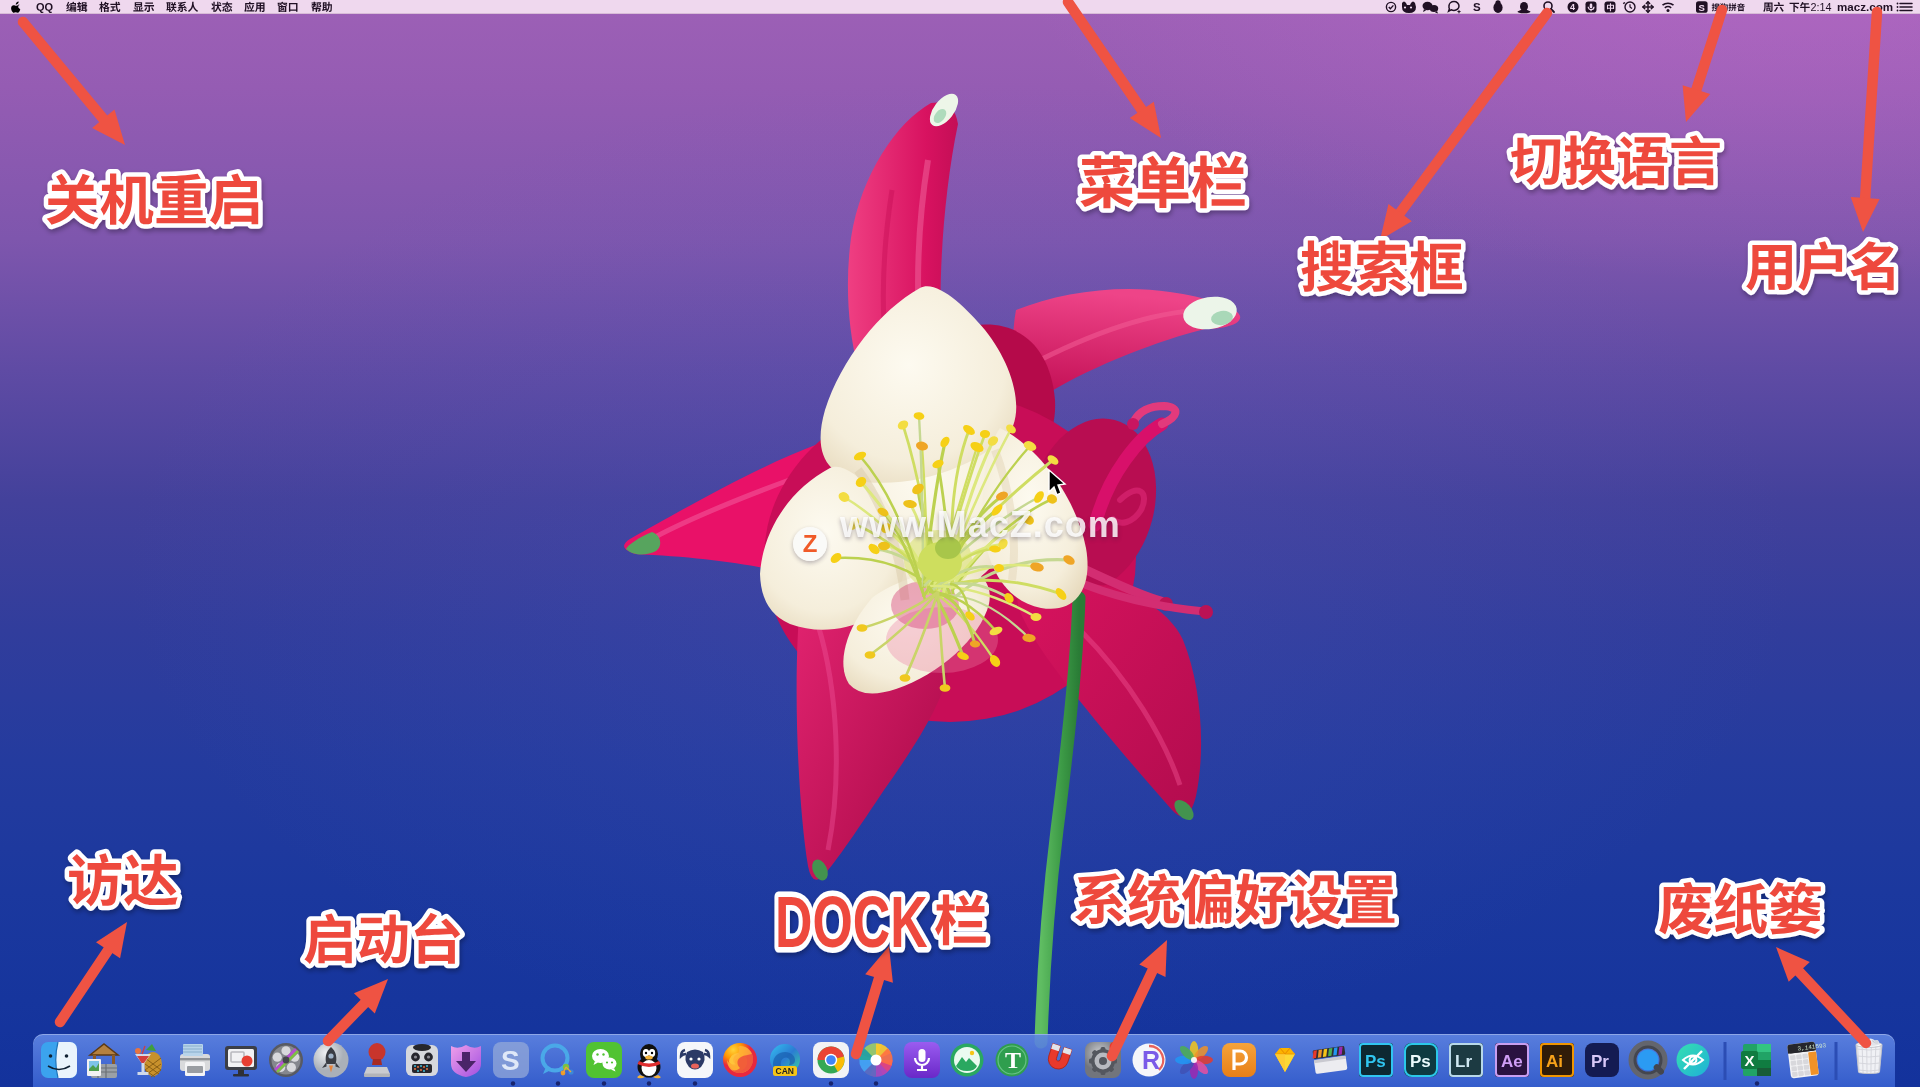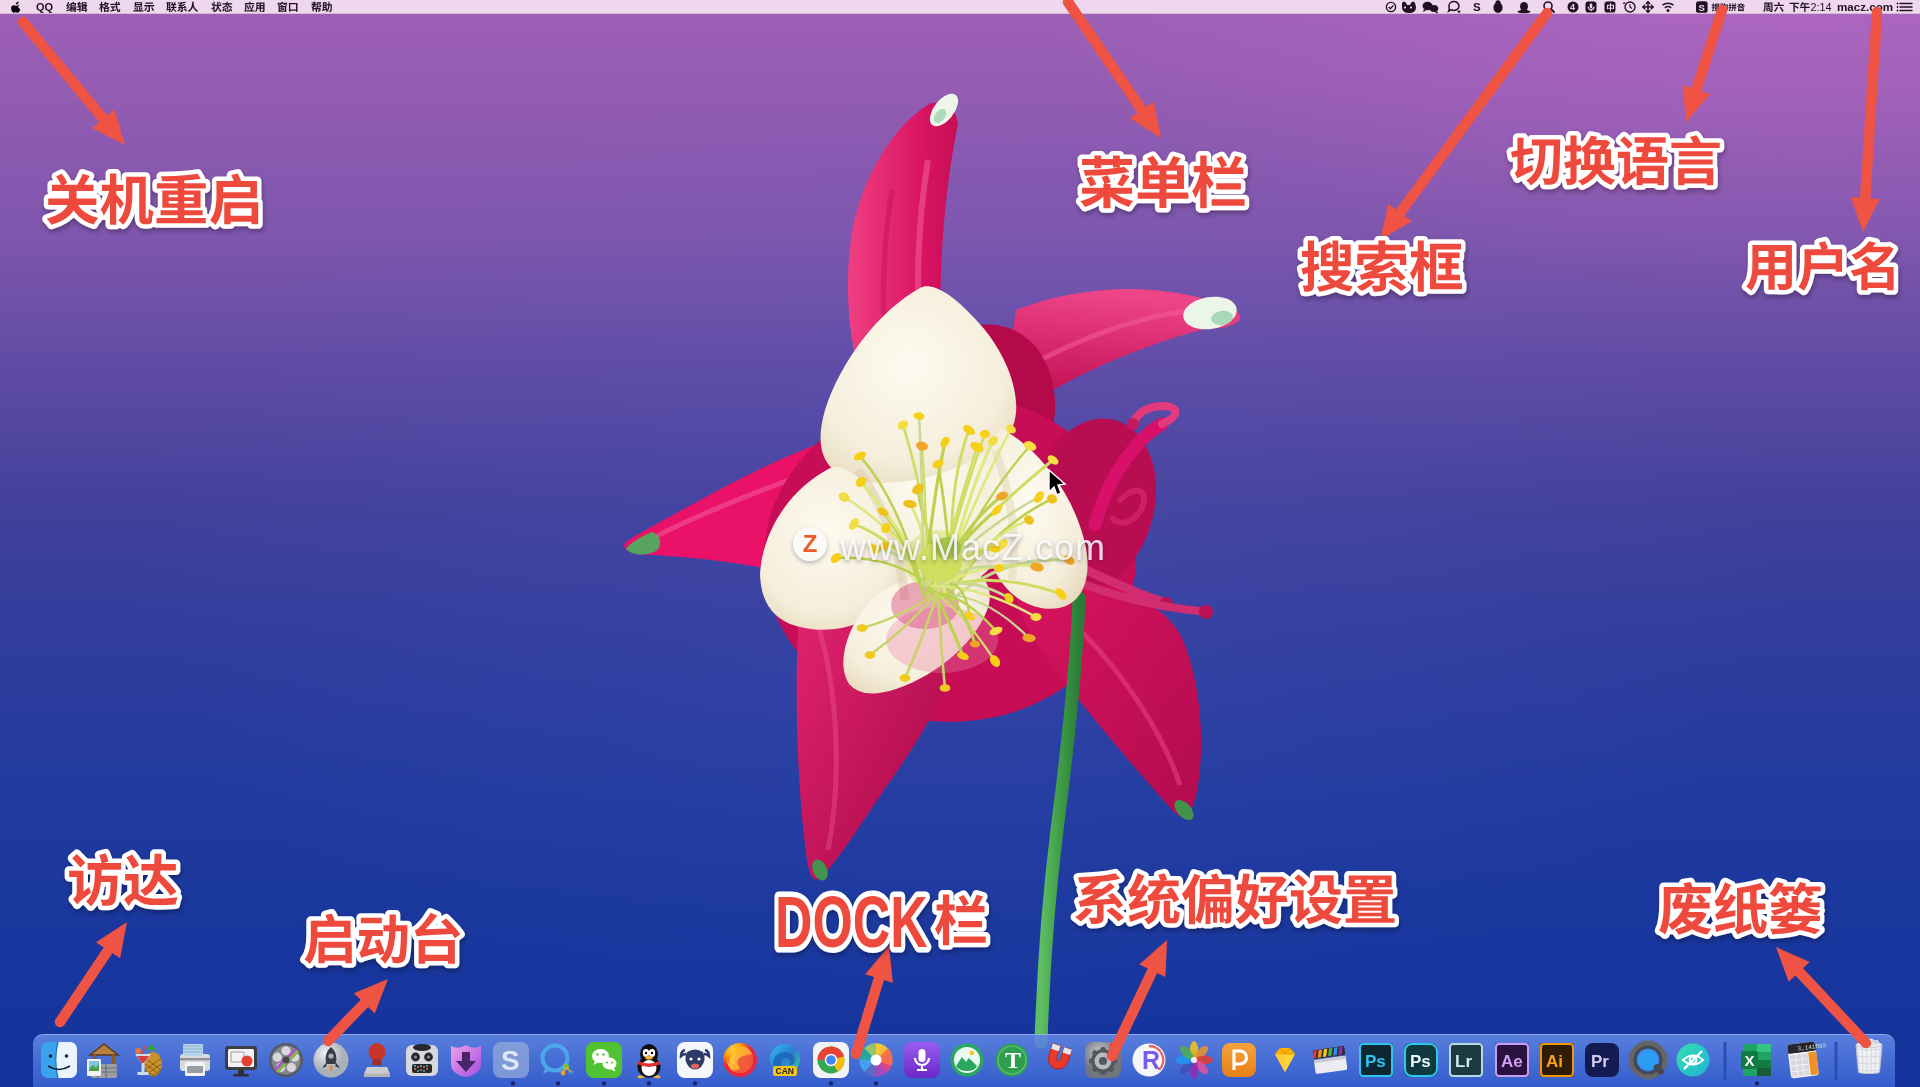--- a/index.html
+++ b/index.html
@@ -5,21 +5,21 @@
 body{font-family:"Liberation Sans",sans-serif}
 .abs{position:absolute}
 #bg{position:absolute;left:0;top:0;width:1920px;height:1087px;
 background:
 radial-gradient(1300px 600px at 94% -8%, rgba(212,116,214,0.40), rgba(212,116,214,0) 62%),
 radial-gradient(1200px 700px at 50% 52%, rgba(90,100,205,0.18), rgba(90,100,205,0) 70%),
 linear-gradient(180deg, #9d60b6 0%, #955cb3 8%, #7e56ad 22%, #5f4ba4 34%, #43419b 46%, #313d9c 58%, #243b9e 70%, #1b389e 82%, #16359d 92%, #13329c 100%);}
 #dock{position:absolute;left:33px;top:1034px;width:1862px;height:53px;border-radius:10px 10px 0 0;
 background:linear-gradient(180deg, rgba(96,134,228,0.9), rgba(58,100,212,0.85));
 box-shadow:inset 0 1px 0 rgba(255,255,255,0.32);}
-#wm{position:absolute;left:840px;top:527px;font-size:36px;color:rgba(255,255,255,0.83);letter-spacing:1px;text-shadow:0 2px 4px rgba(40,30,60,0.35);font-weight:normal}
+#wm{position:absolute;left:840px;top:504px;font-size:36px;color:rgba(255,255,255,0.83);letter-spacing:1px;text-shadow:0 2px 4px rgba(40,30,60,0.35);font-weight:bold}
 #wmz{position:absolute;left:793px;top:527px;width:34px;height:34px;border-radius:50%;background:rgba(250,250,248,0.92);text-align:center;line-height:34px;font-size:24px;font-weight:bold;color:#f05a28;box-shadow:0 2px 4px rgba(40,30,60,0.3)}
 </style></head>
 <body>
 <div id="bg"></div>
 <svg class="abs" style="left:0;top:0" width="1920" height="1087" viewBox="0 0 1920 1087">
     <defs>
 <linearGradient id="ptop" x1="0" y1="0" x2="1" y2="0">
         <stop offset="0" stop-color="#ef3f82"></stop>
         <stop offset="0.55" stop-color="#d81260"></stop>
         <stop offset="1" stop-color="#b00a4c"></stop>

